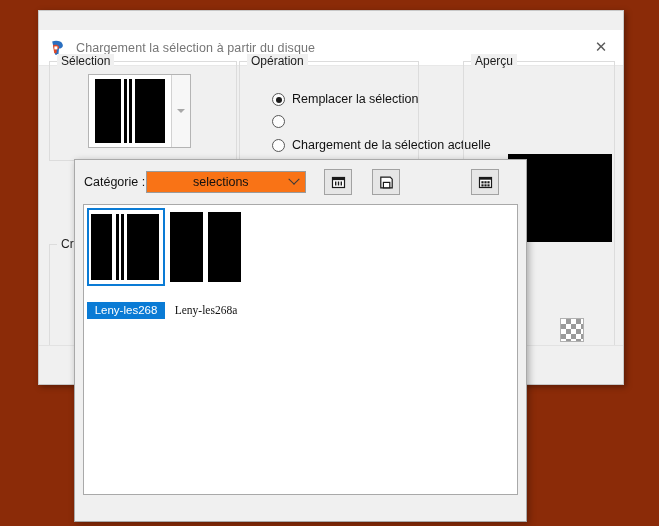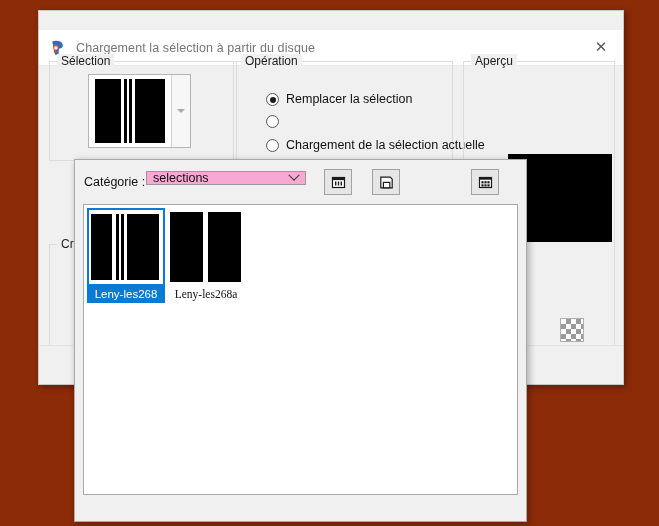--- a/index.html
+++ b/index.html
@@ -76,21 +76,21 @@
     left: 7px;
     background: #f0f0f0;
     padding: 0 4px;
     font-size: 12px;
     color: #1c1c1c;
     white-space: nowrap;
     text-align: right;
   }
 
   #gb-selection { left: 10px; top: 50px; width: 188px; height: 100px; }
-  #gb-operation { left: 194px; top: 50px; width: 220px; height: 100px; }
+  #gb-operation { left: 200px; top: 50px; width: 180px; height: 100px; }
   #gb-apercu   { left: 424px; top: 50px; width: 152px; height: 285px; }
   #gb-creer    { left: 10px; top: 233px; width: 188px; height: 102px; }
 
   
   .sel-preview-wrap {
     position: absolute;
     left: 38px; top: 12px;
     width: 103px; height: 74px;
     background: #ffffff;
     border: 1px solid #b4b4b4;
@@ -201,26 +201,27 @@
     position: absolute;
     left: 9px; top: 15px;
     font-size: 12.5px;
     color: #111;
     white-space: nowrap;
     text-align: right;
   }
   .combo {
     position: absolute;
     left: 71px; top: 11px;
-    width: 160px; height: 14px;
-    background: #f9a8d4;
+    width: 160px; height: 22px;
+    background: #f97316;
     border: 1px solid #9a9a9a;
     box-sizing: border-box;
     display: flex;
     align-items: center;
+    padding-left: 40px;
   }
   .combo-value {
     font-size: 12.5px;
     color: #111;
     padding-left: 6px;
     flex: 1 1 auto;
     white-space: nowrap;
     overflow: hidden;
   }
   .combo-arrow {
@@ -275,20 +276,21 @@
     overflow: hidden;
     box-sizing: border-box;
   }
   .tile .caption {
     font-size: 11.5px;
     text-align: center;
     color: #111;
     padding: 2px 0 2px;
     white-space: nowrap;
     line-height: 13px;
+    margin-top: 16px;
   }
   .tile.selected .thumb { border: 2px solid #0a7bd5; }
   .tile.selected .caption { background: #0a7bd5; color: #ffffff; }
   #tile-0 { left: 3px; }
   #tile-1 { left: 83px; font-family: Liberation Serif, serif; }
 
   #browser-bottom {
     position: absolute;
     left: 0; right: 0; bottom: 0;
     height: 25px;

